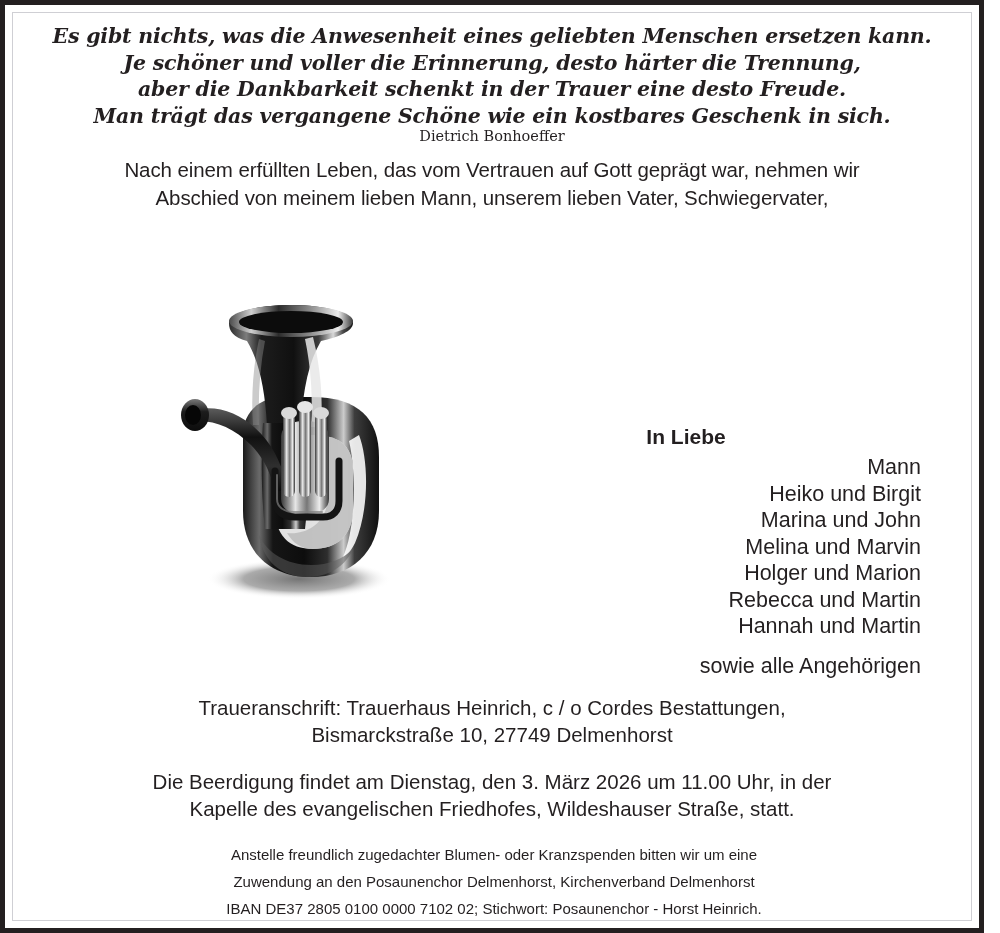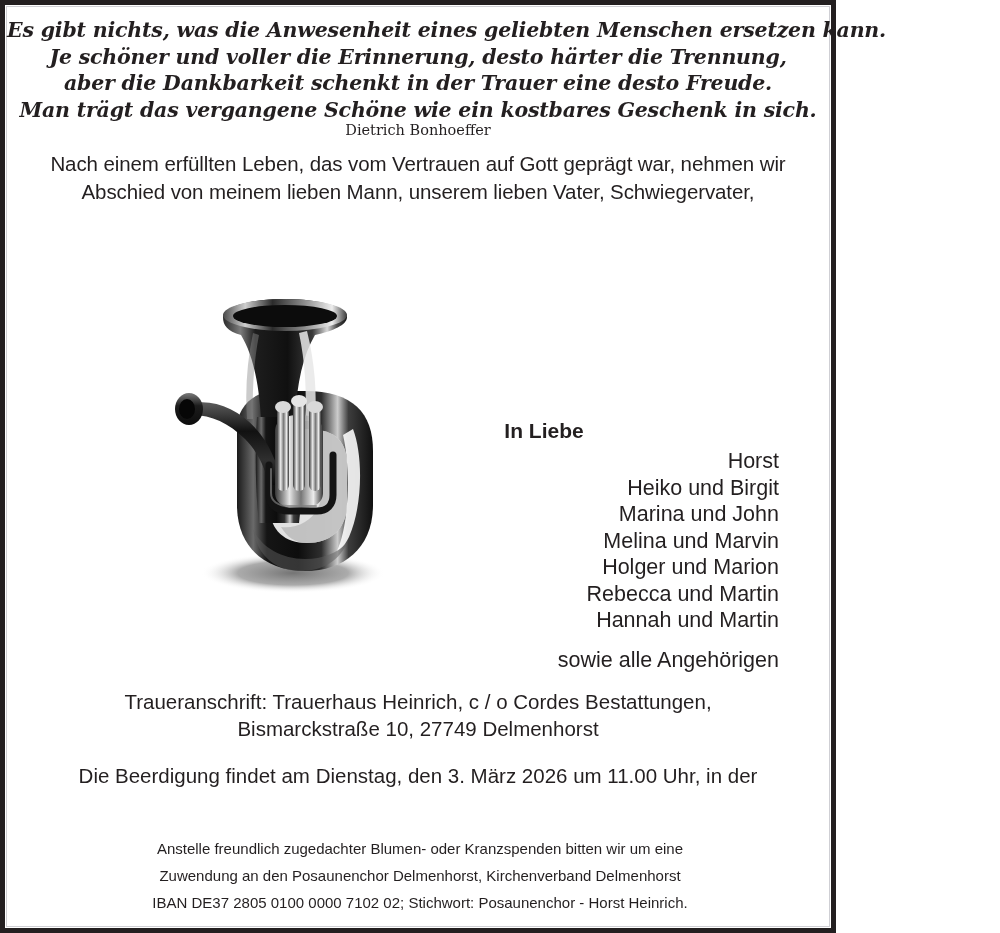--- a/index.html
+++ b/index.html
@@ -12,25 +12,25 @@
     height: 933px;
     font-family: "Liberation Sans", sans-serif;
     color: #231f20;
     overflow: hidden;
   }
 
   
   .notice {
     position: relative;
     box-sizing: border-box;
-    width: 836px;
+    width: 984px;
     height: 933px;
     background: #ffffff;
     border: 5px solid #231f20;
-    padding: 1px;
+    padding: 7px;
   }
   .notice-inner {
     position: relative;
     box-sizing: border-box;
     width: 100%;
     height: 100%;
     border: 1px solid #cfcfd4;
     background: #ffffff;
   }
 
@@ -310,37 +310,38 @@
         <path d="M 196 150 C 206 176 206 226 192 258 C 188 266 184 270 180 272
                  C 192 246 194 190 186 156 Z" fill="#fafafa" opacity="0.9"></path>
         <path d="M 96 250 C 104 268 124 280 148 280 C 166 280 180 274 190 264
                  C 180 286 160 292 144 292 C 118 292 100 276 96 250 Z" fill="#5e5e5e" opacity="0.5"></path>
       </svg>
     </div>
 
 
     <div class="in-liebe">In Liebe</div>
     <div class="family">
-      <div class="member">Horst</div>
+      <div class="member">Mann</div>
       <div class="member">Heiko und Birgit</div>
       <div class="member">Marina und John</div>
       <div class="member">Melina und Marvin</div>
       <div class="member">Holger und Marion</div>
       <div class="member">Rebecca und Martin</div>
       <div class="member">Hannah und Martin</div>
       <div class="relatives">sowie alle Angehörigen</div>
     </div>
 
     <div class="address">
       <div class="line">Traueranschrift: Trauerhaus Heinrich, c / o Cordes Bestattungen,</div>
       <div class="line">Bismarckstraße 10, 27749 Delmenhorst</div>
     </div>
 
     <div class="funeral">
       <div class="line">Die Beerdigung findet am Dienstag, den 3. März 2026 um 11.00 Uhr, in der</div>
+      <div class="line">Kapelle des evangelischen Friedhofes, Wildeshauser Straße, statt.</div>
     </div>
 
     <div class="donation">
       <div class="line">Anstelle freundlich zugedachter Blumen- oder Kranzspenden bitten wir um eine</div>
       <div class="line">Zuwendung an den Posaunenchor Delmenhorst, Kirchenverband Delmenhorst</div>
       <div class="line">IBAN DE37 2805 0100 0000 7102 02; Stichwort: Posaunenchor - Horst Heinrich.</div>
     </div>
 
   </div>
 </div>

